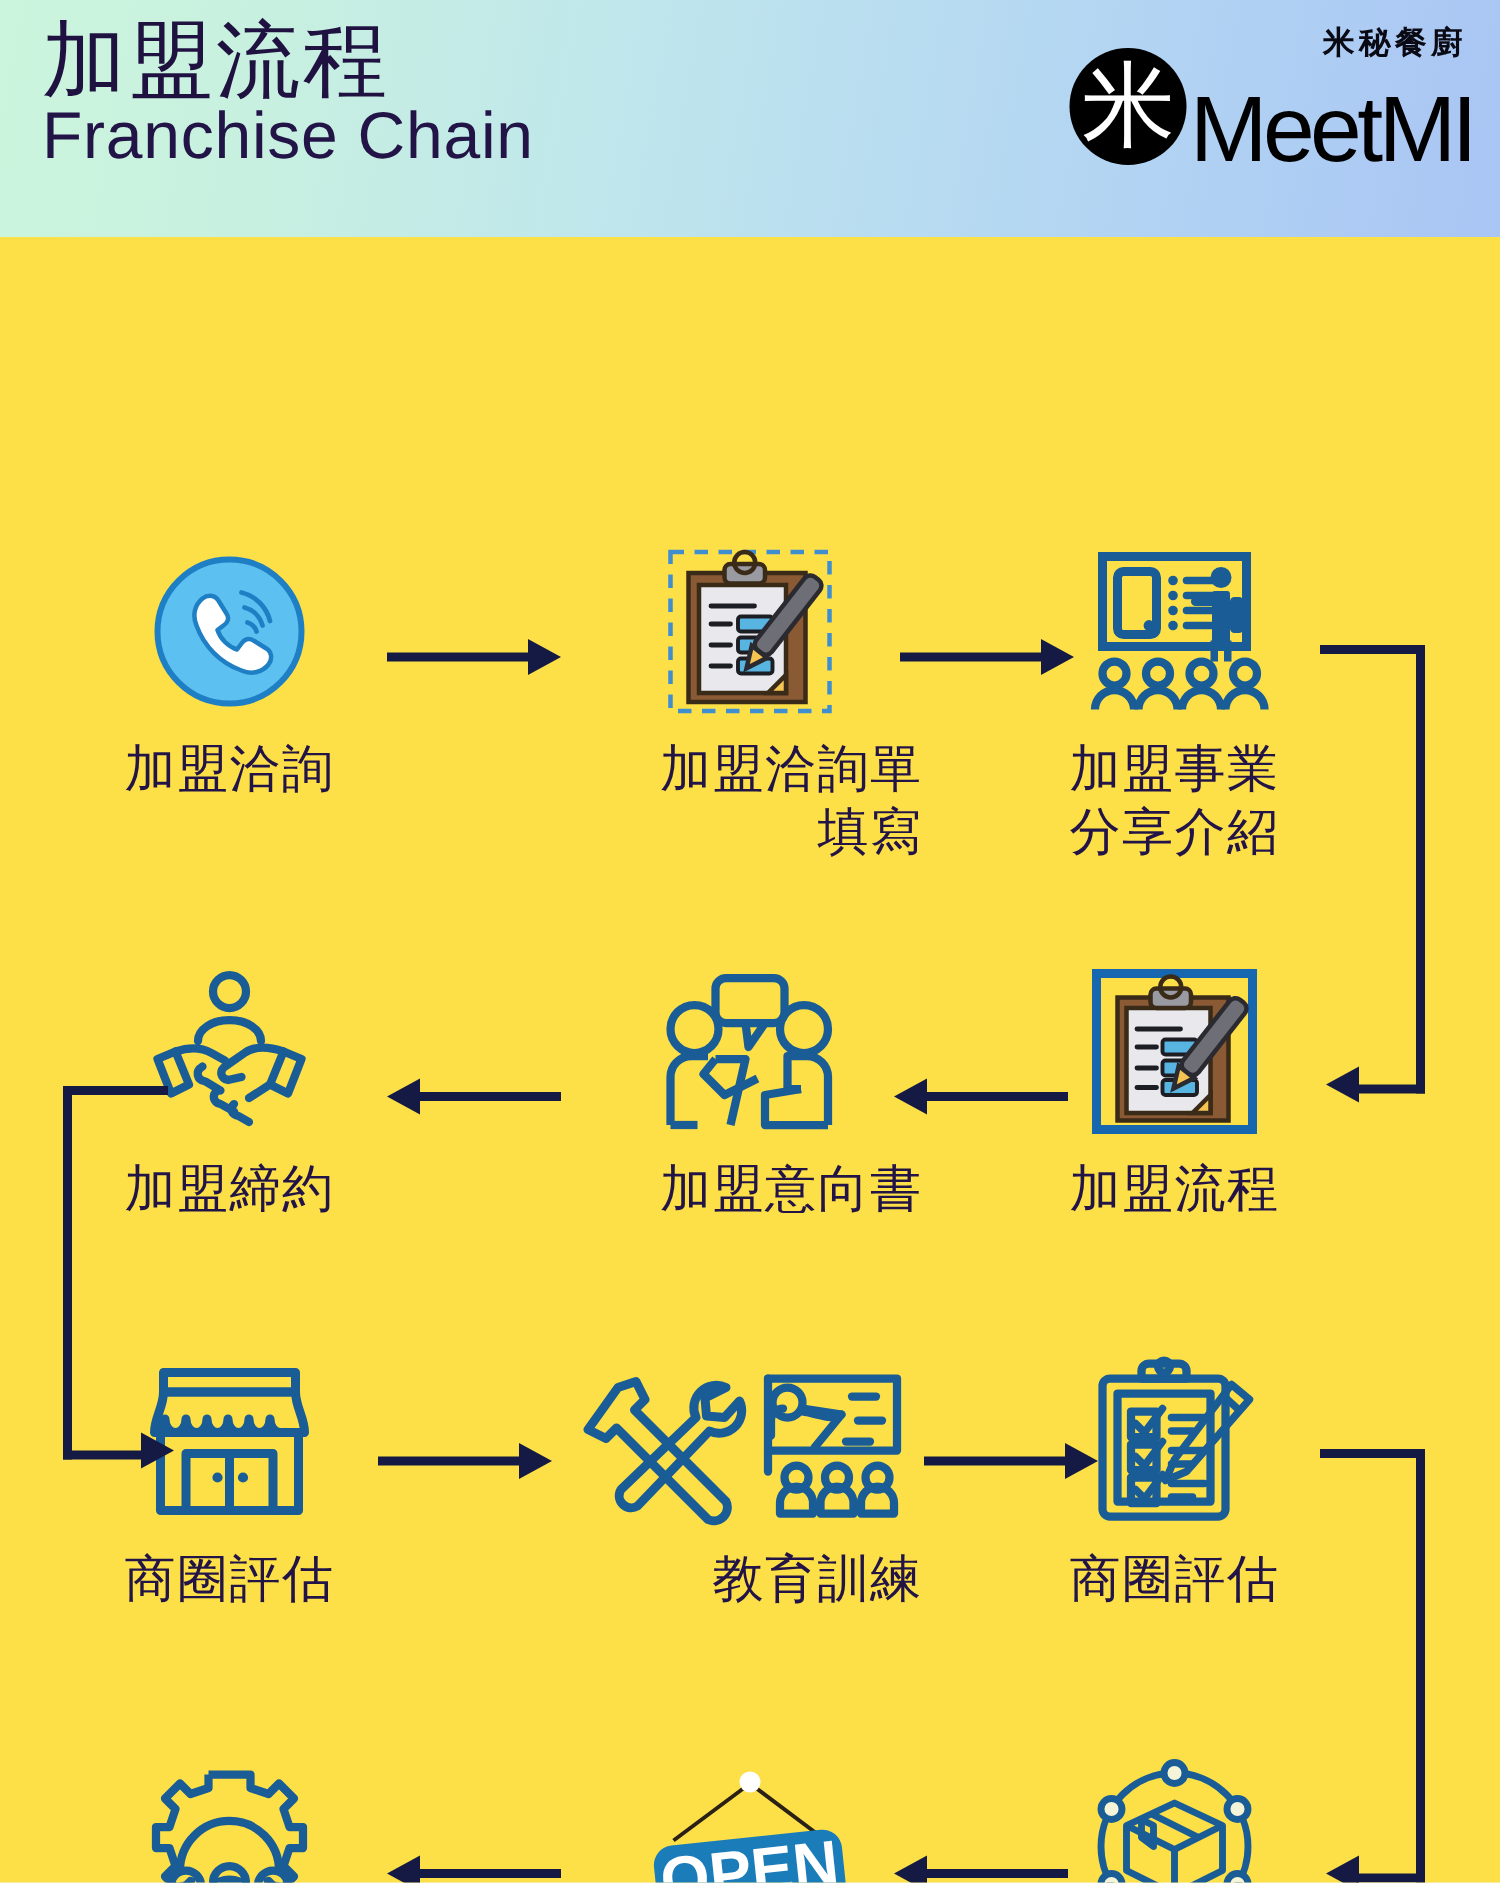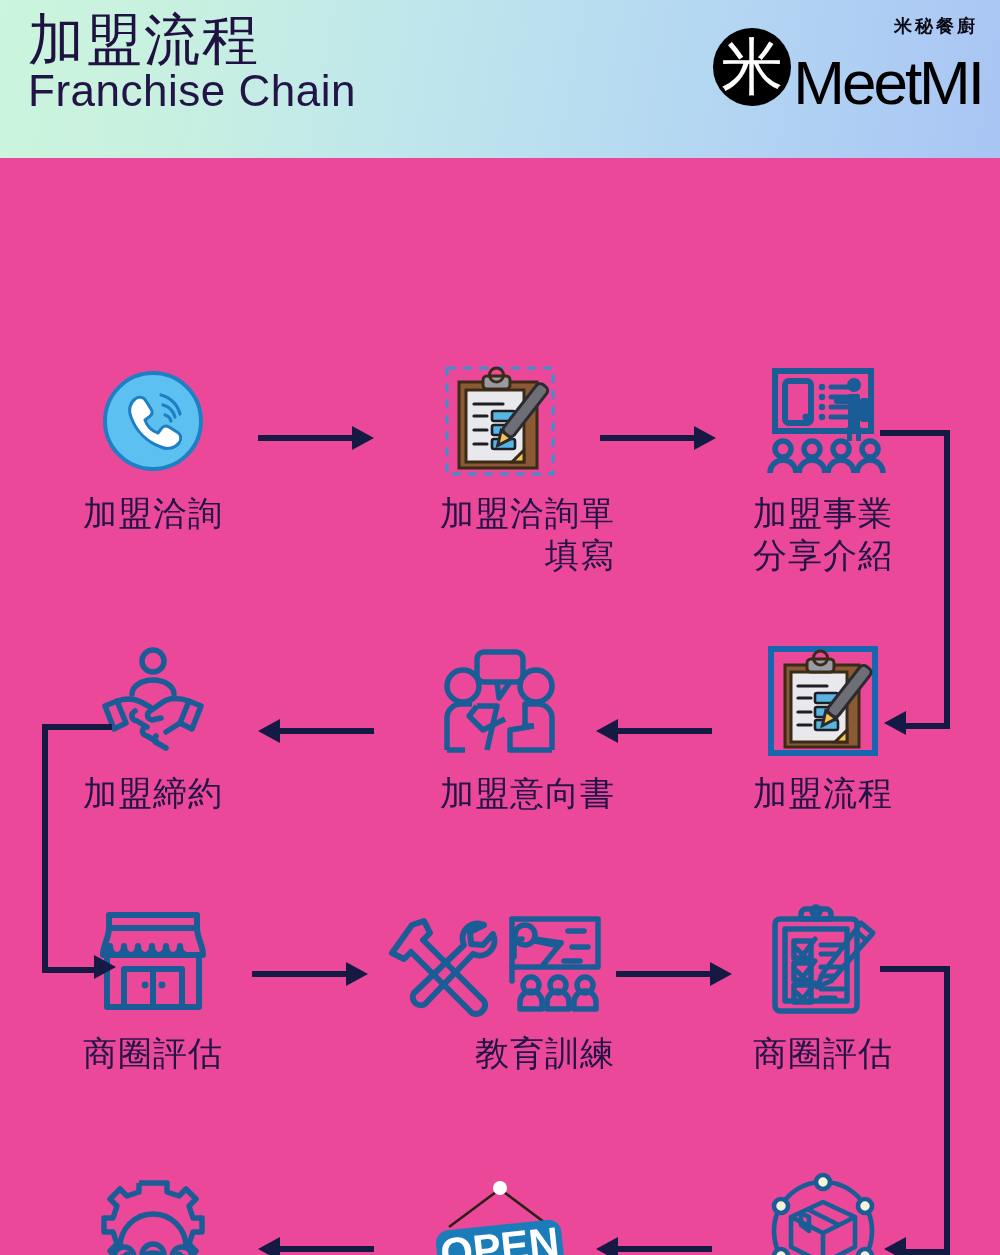--- a/index.html
+++ b/index.html
@@ -43,54 +43,54 @@
     margin-bottom: 6px;
   }
   .logo-mark .mi {
     position: absolute; inset: 0;
     color: #fff; font-family: "Liberation Sans", "DejaVu Sans", sans-serif;
     font-size: 62px; line-height: 78px; text-align: center; font-weight: 400;
   }
   .logo-right { position: relative; }
   .logo-cn {
     font-family: "Liberation Sans", "DejaVu Sans", sans-serif;
-    font-size: 18px; letter-spacing: 3px; color: #0a0a14;
+    font-size: 21px; letter-spacing: 3px; color: #0a0a14;
     text-align: right; margin-right: 4px; margin-bottom: 1px;
     font-weight: 700;
   }
   .logo-word {
     font-family: "Liberation Sans", "DejaVu Sans", sans-serif;
     font-size: 62px; line-height: 58px; letter-spacing: -3px;
     color: #000; font-weight: 400; margin-top: 16px;
   }
 
   
   .flow {
     position: relative;
     width: 1000px; height: 1097px;
-    background: #ec4899;
+    background: #fde047;
   }
   .node {
     position: absolute;
     width: 230px;
     text-align: center;
   }
   .node .art {
     height: 125px;
     display: flex; align-items: center; justify-content: center;
   }
   .node .label {
     font-size: 34px; line-height: 42px;
     color: #221447; letter-spacing: 1px;
     font-family: "Liberation Serif", "DejaVu Serif", serif;
     margin-top: 10px;
   }
 
   
-  .c1 { left: 38px; }  .c2 { left: 385px; text-align: right; }  .c3 { left: 708px; }
+  .c1 { left: 38px; }  .c2 { left: 385px; text-align: right; }  .c3 { left: 668px; }
   .r1 { top: 200px; }  .r2 { top: 480px; }
   .r3 { top: 740px; }  .r4 { top: 1010px; }
 
   
   .arrow { position: absolute; height: 6px; background: #141a44; }
   .arrow::after {
     content: ""; position: absolute; top: -9px;
     border-top: 12px solid transparent; border-bottom: 12px solid transparent;
   }
   .arrow.right::after { right: -20px; border-left: 22px solid #141a44; }

